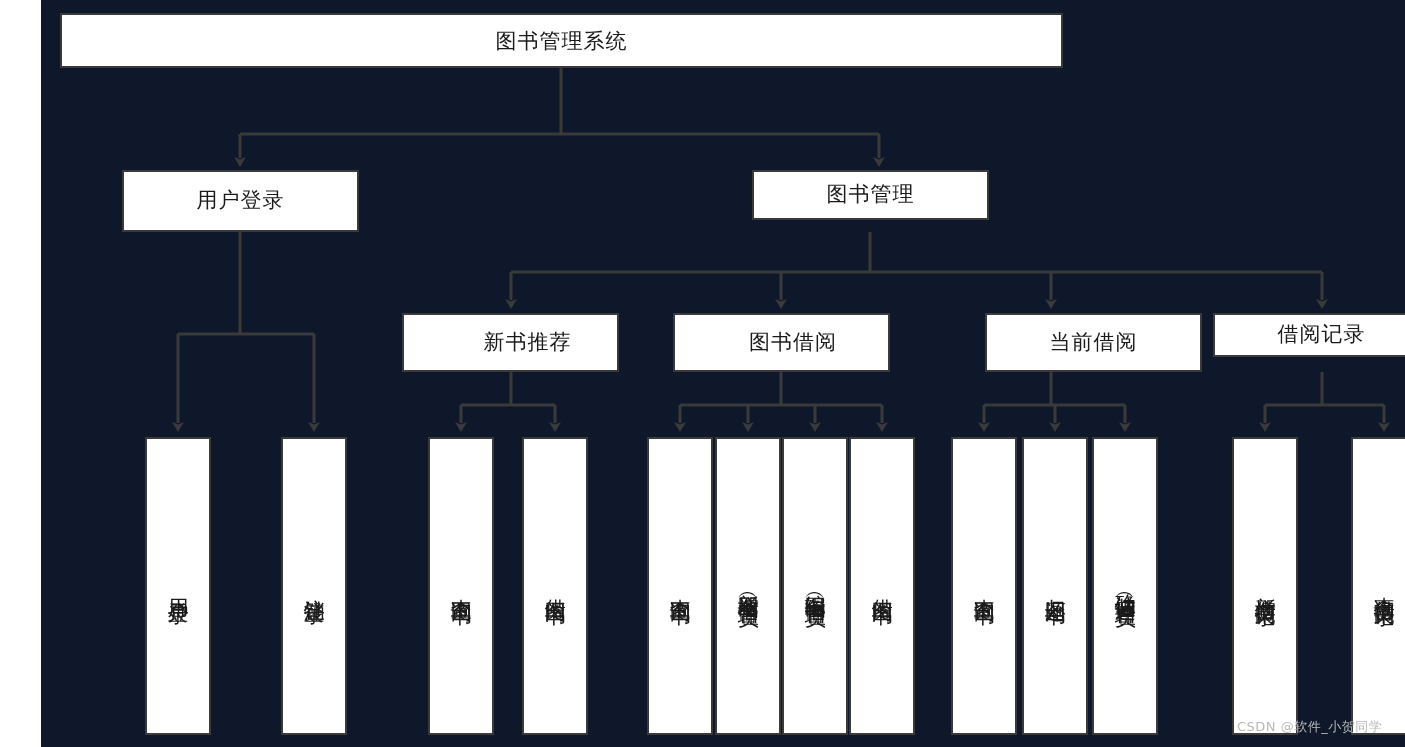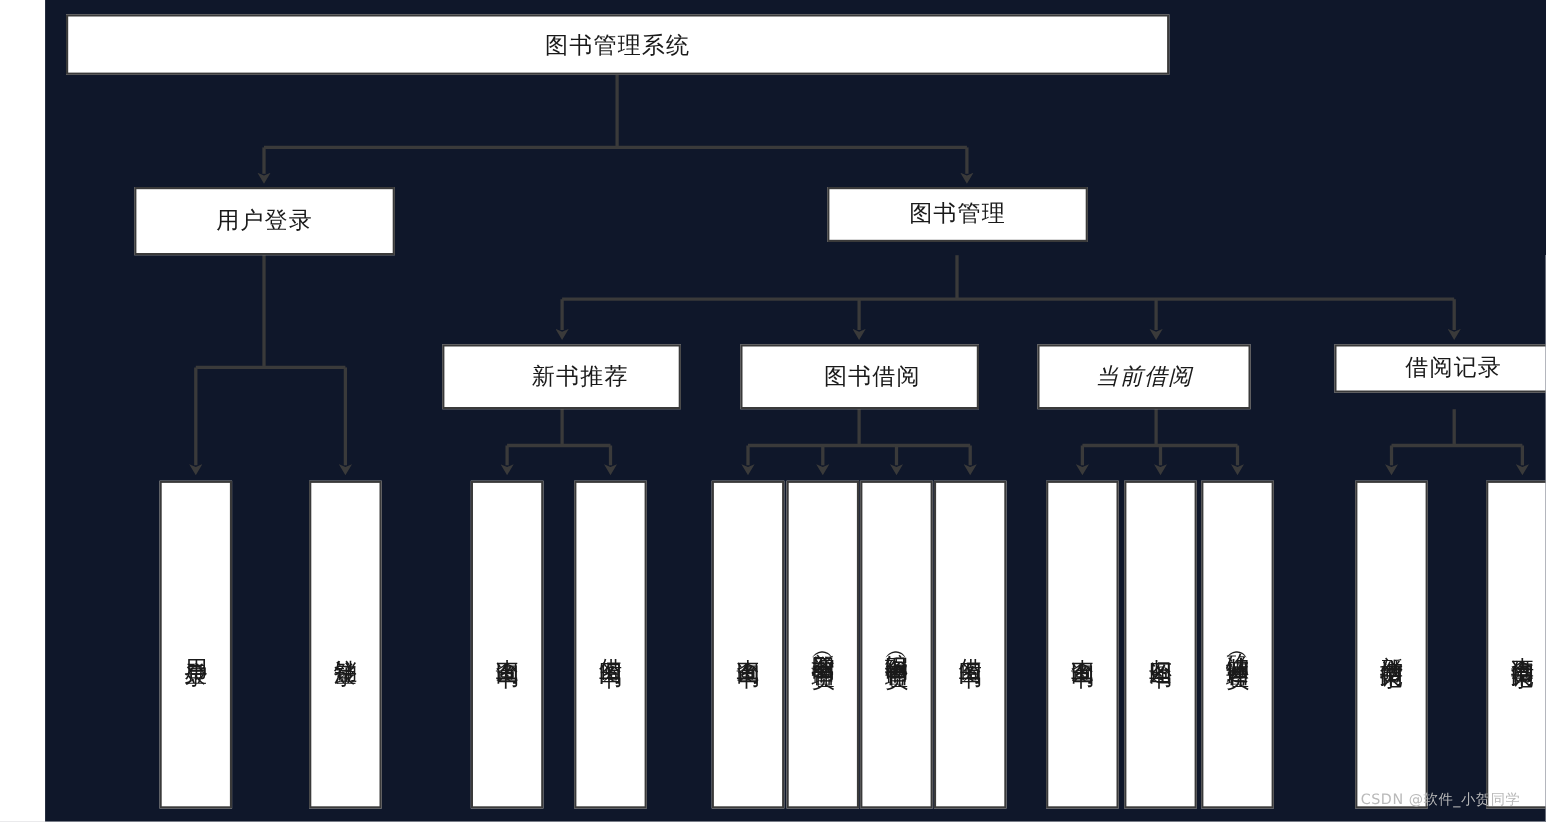--- a/index.html
+++ b/index.html
@@ -139,21 +139,21 @@
   <div class="node horiz" style="left:711px; top:170px; width:237px; height:50px;">
     <span>图书管理</span>
   </div>
 
   <div class="node horiz" style="left:361px; top:313px; width:217px; height:59px;padding-left:40px;">
     <span>新书推荐</span>
   </div>
   <div class="node horiz" style="left:632px; top:313px; width:217px; height:59px;padding-left:29px;">
     <span>图书借阅</span>
   </div>
-  <div class="node horiz" style="left:902px; top:313px; width:194px; height:59px;font-style:italic;">
+  <div class="node horiz" style="left:944px; top:313px; width:217px; height:59px;">
     <span>当前借阅</span>
   </div>
   <div class="node horiz" style="left:1172px; top:313px; width:217px; height:44px;text-align:center;">
     <span>借阅记录</span>
   </div>
 
   <div class="node vert" style="left:104px; top:437px; width:66px; height:298px;">
     <span class="vtext">用户登录</span>
   </div>
   <div class="node vert" style="left:240px; top:437px; width:66px; height:298px;">

